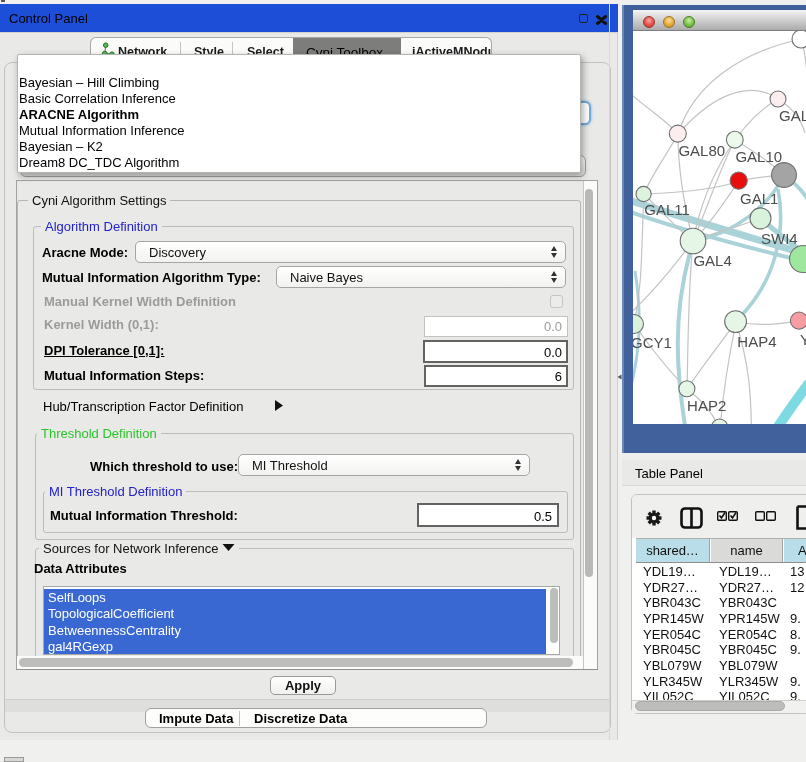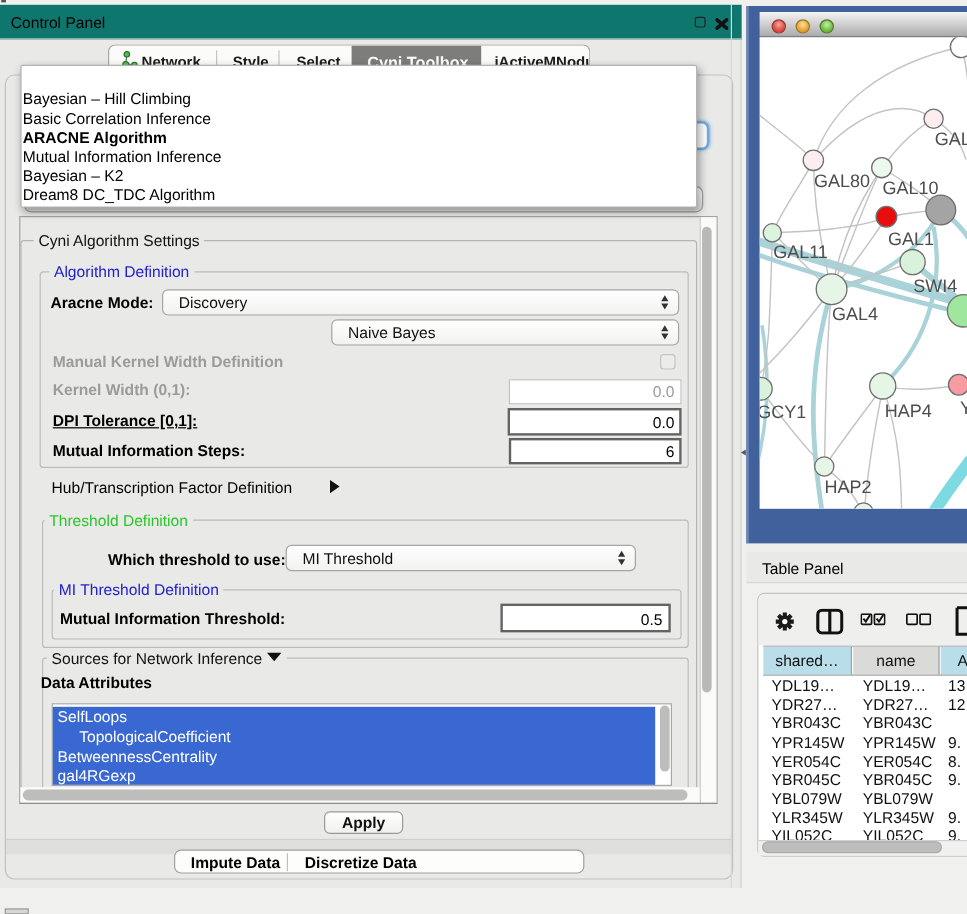--- a/index.html
+++ b/index.html
@@ -19,21 +19,21 @@
 .arr:after { content:""; position:absolute; left:0; bottom:1px; border-left:3.5px solid transparent; border-right:3.5px solid transparent; border-top:5px solid #333; }
 .tf { position:absolute; background:#fff; font-size:13px; text-align:right; }
 </style>
 </head>
 <body>
 <div id="root">
 
   <div class="abs" id="leftwin" style="left:0; top:4px; width:618px; height:736px; background:#e9e9e7; border-right:1px solid #cfcfcd;"></div>
   <div class="abs" style="left:1px; top:0; width:4px; height:2px; background:#555;"></div>
 
-  <div class="abs" style="left:0; top:4px; width:618px; height:29px; background:#0f766e; border-bottom:1px solid #d2d2d0;">
+  <div class="abs" style="left:0; top:4px; width:618px; height:29px; background:#1d4ed8; border-bottom:1px solid #d2d2d0;">
     <div class="abs lbl" style="left:9px; top:7px;">Control Panel</div>
     <div class="abs" style="left:579px; top:10px; width:9px; height:9px; border:1.5px solid #222; border-radius:2px;"></div>
     <svg class="abs" style="left:596px; top:11px;" width="11" height="10" viewBox="0 0 11 10">
         <path d="M1.5 1.5 L9.5 8.5 M9.5 1.5 L1.5 8.5" stroke="#111" stroke-width="3" stroke-linecap="round" fill="none"></path>
       </svg>
   </div>
 
   <div class="abs" style="left:4px; top:62px; width:607px; height:671px; background:#e9e9e7; border:1px solid #c2c2c0; border-radius:8px;"></div>
 
   <div class="abs" id="toptabs" style="left:90px; top:37px; width:402px; height:24px; background:#fbfbfa; border:1px solid #a8a8a6; border-bottom:none; border-radius:6px 6px 0 0; overflow:hidden; font-size:12.5px; font-weight:bold; color:#1c1c1c;">
@@ -42,21 +42,21 @@
         <circle cx="4.7" cy="3.2" r="2.3" fill="#55b855" stroke="#1e6e1e" stroke-width="0.9"></circle>
         <circle cx="3.8" cy="11.8" r="2.5" fill="#55b855" stroke="#1e6e1e" stroke-width="0.9"></circle>
         <circle cx="11" cy="12.2" r="2.3" fill="#55b855" stroke="#1e6e1e" stroke-width="0.9"></circle>
       </svg>
     <span class="abs" style="left:27px; top:7px;">Network</span>
     <div class="abs" style="left:89px; top:4px; width:1px; height:17px; background:#c4c4c2;"></div>
     <span class="abs" style="left:103px; top:7px;">Style</span>
     <div class="abs" style="left:141px; top:4px; width:1px; height:17px; background:#c4c4c2;"></div>
     <span class="abs" style="left:156px; top:7px;">Select</span>
     <div class="abs" style="left:202px; top:0; width:108px; height:24px; background:#7d7d7b;">
-        <span class="abs" style="left:13px; top:7px; color:#ffffff; font-weight:bold; font-size:13.5px;text-align:center;">Cyni Toolbox</span>
+        <span class="abs" style="left:13px; top:7px; color:#000000; font-weight:normal; font-size:13.5px;text-align:center;">Cyni Toolbox</span>
       </div>
     <span class="abs" style="left:321px; top:7px;">jActiveMNodules</span>
   </div>
 
   <div class="abs" style="left:16px; top:180px; width:582px; height:489px; border:1px solid #a2a2a0; background:#e9e9e7;"></div>
 
   <div class="abs" style="left:583px; top:181px; width:14px; height:488px; background:#fbfbfa; border-left:1px solid #c6c6c4;"></div>
   <div class="abs" style="left:585px; top:189px; width:8px; height:388px; background:#b9b9b7; border-radius:4px;"></div>
 
   <div class="grp" style="left:17px; top:200px; width:564px; height:462px; border-color:#b5b5b3;">
@@ -64,20 +64,21 @@
   </div>
 
   <div class="grp" style="left:33px; top:226px; width:541px; height:164px;">
     <span class="grpt" style="left:7px; color:#2121cd;">Algorithm Definition</span>
   </div>
   <div class="abs lbl bold" style="left:42px; top:245px;">Aracne Mode:</div>
   <div class="combo" style="left:135px; top:241px; width:431px; height:22px;">
       <span class="ctext">Discovery</span>
       <span class="arr"></span>
     </div>
+  <div class="abs lbl bold" style="left:42px; top:270px;">Mutual Information Algorithm Type:</div>
   <div class="combo" style="left:276px; top:266px; width:290px; height:22px;">
       <span class="ctext">Naive Bayes</span>
       <span class="arr"></span>
     </div>
   <div class="abs lbl bold gray" style="left:44px; top:294px;">Manual Kernel Width Definition</div>
   <div class="abs" style="left:550px; top:295px; width:13px; height:13px; background:#ececea; border:1px solid #c4c4c2; border-radius:3px;"></div>
   <div class="tf gray" style="left:424px; top:316px; width:144px; height:21px; border:1px solid #c2c2c0; padding:2px 5px 0 0;">0.0</div>
   <div class="abs lbl bold gray" style="left:44px; top:317px;">Kernel Width (0,1):</div>
   <div class="tf" style="left:423px; top:340px; width:145px; height:23px; border:2px solid #636361; padding:3px 4px 0 0;">0.0</div>
   <div class="abs lbl bold" style="left:44px; top:343px;text-decoration:underline;">DPI Tolerance [0,1]:</div>
@@ -104,21 +105,21 @@
 
   <div class="grp" style="left:35px; top:548px; width:539px; height:120px;">
     <span class="grpt" style="left:3px; color:#111;">Sources for Network Inference <svg width="13" height="9" viewBox="0 0 13 9" style="vertical-align:1px;">
           <path d="M0.5 1 L12.5 1 L6.5 8 Z" fill="#111"></path>
         </svg></span>
   </div>
   <div class="abs lbl bold" style="left:34px; top:561px;">Data Attributes</div>
   <div class="abs" style="left:43px; top:586px; width:517px; height:69px; background:#fff; border:1px solid #a8a8a6;"></div>
   <div class="abs" style="left:44px; top:589px; width:502px; height:65px; background:#3a68d2;">
     <div style="color:#fff; font-size:13px; padding:1px 0 0 4px; height:16.3px;">SelfLoops</div>
-    <div style="color:#fff; font-size:13px; padding:1px 0 0 22px; height:16.3px;">TopologicalCoefficient</div>
+    <div style="color:#fff; font-size:13px; padding:1px 0 0 4px; height:16.3px;">TopologicalCoefficient</div>
     <div style="color:#fff; font-size:13px; padding:1px 0 0 4px; height:16.3px;">BetweennessCentrality</div>
     <div style="color:#fff; font-size:13px; padding:1px 0 0 4px; height:16.3px;">gal4RGexp</div>
   </div>
   <div class="abs" style="left:550px; top:588px; width:8px; height:55px; background:#bdbdbb; border-radius:4px;"></div>
   <div class="abs" style="left:17px; top:656px; width:566px; height:13px; background:#fbfbfa;"></div>
   <div class="abs" style="left:19px; top:657.5px; width:554px; height:9px; background:#bdbdbb; border-radius:4.5px;"></div>
 
   <div class="abs" style="left:16px; top:669px; width:582px; height:1px; background:#8f8f8d;"></div>
   <div class="abs" style="left:270px; top:676px; width:66px; height:19px; background:linear-gradient(#ffffff,#f0f0ee); border:1px solid #9a9a98; border-radius:5px; text-align:center; font-size:13px; font-weight:bold; color:#111; padding-top:1px;">Apply</div>
   <div class="abs" style="left:5px; top:699px; width:605px; height:1px; background:#cfcfcd;"></div>

